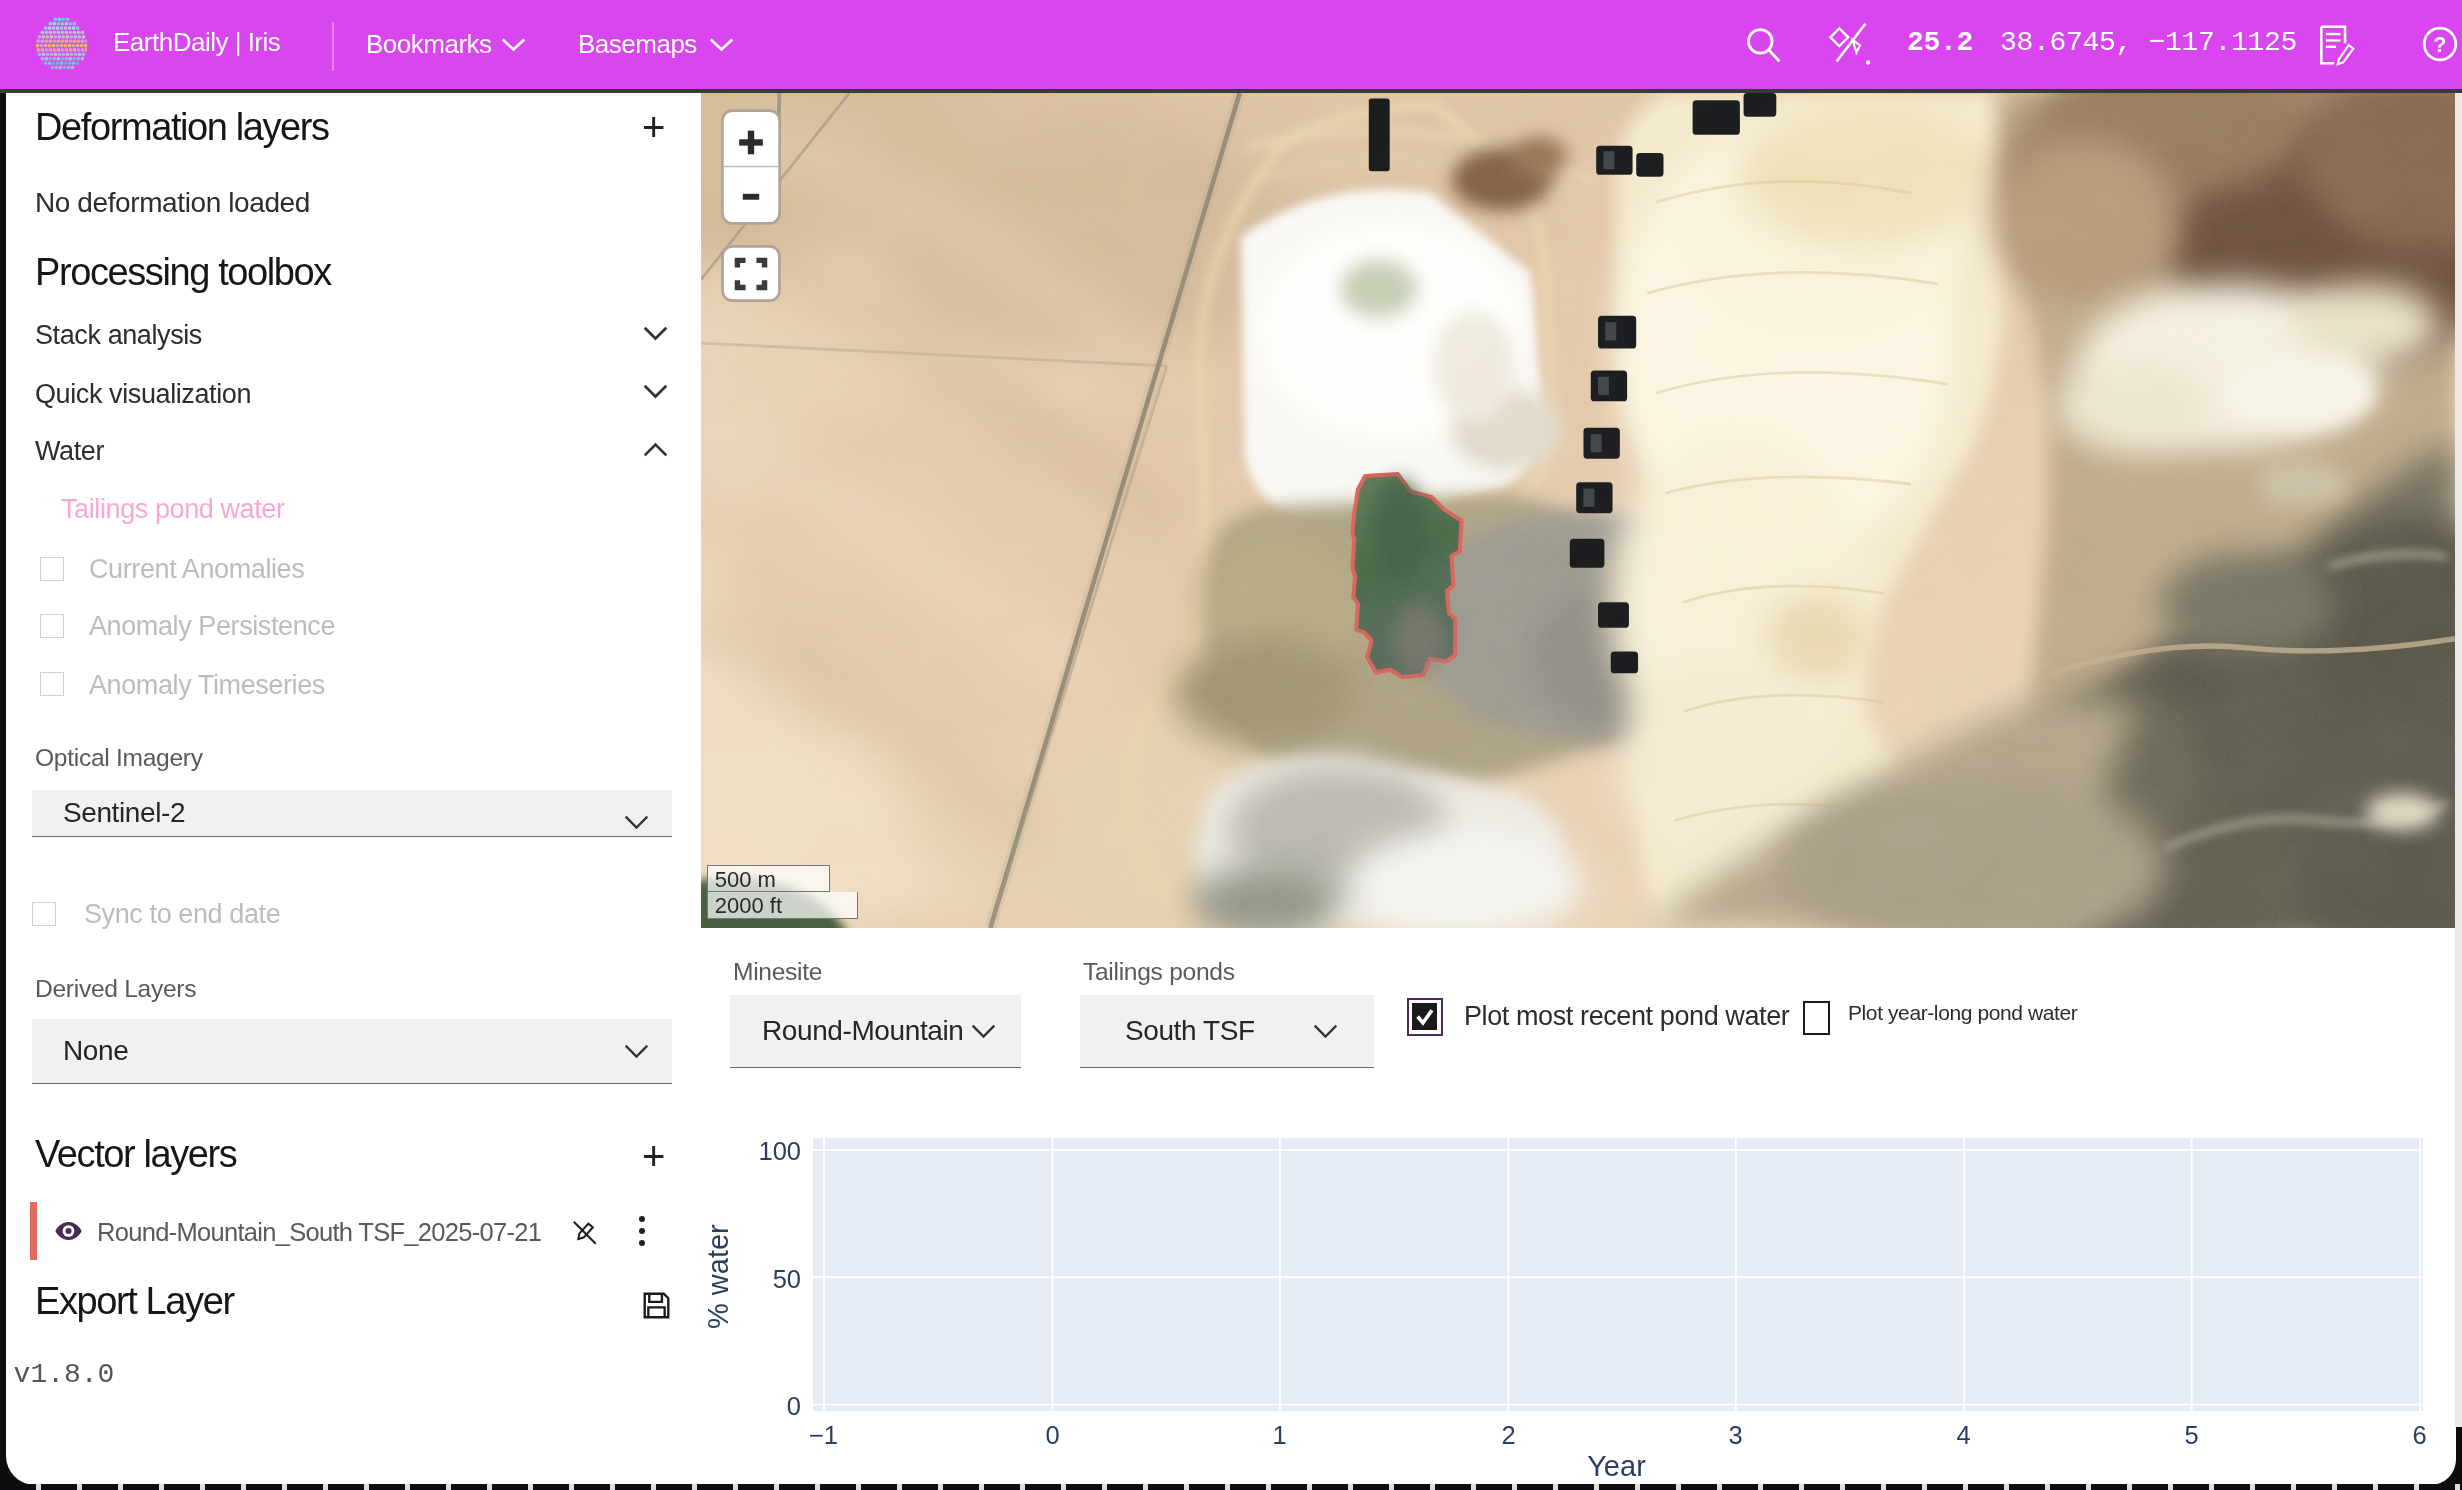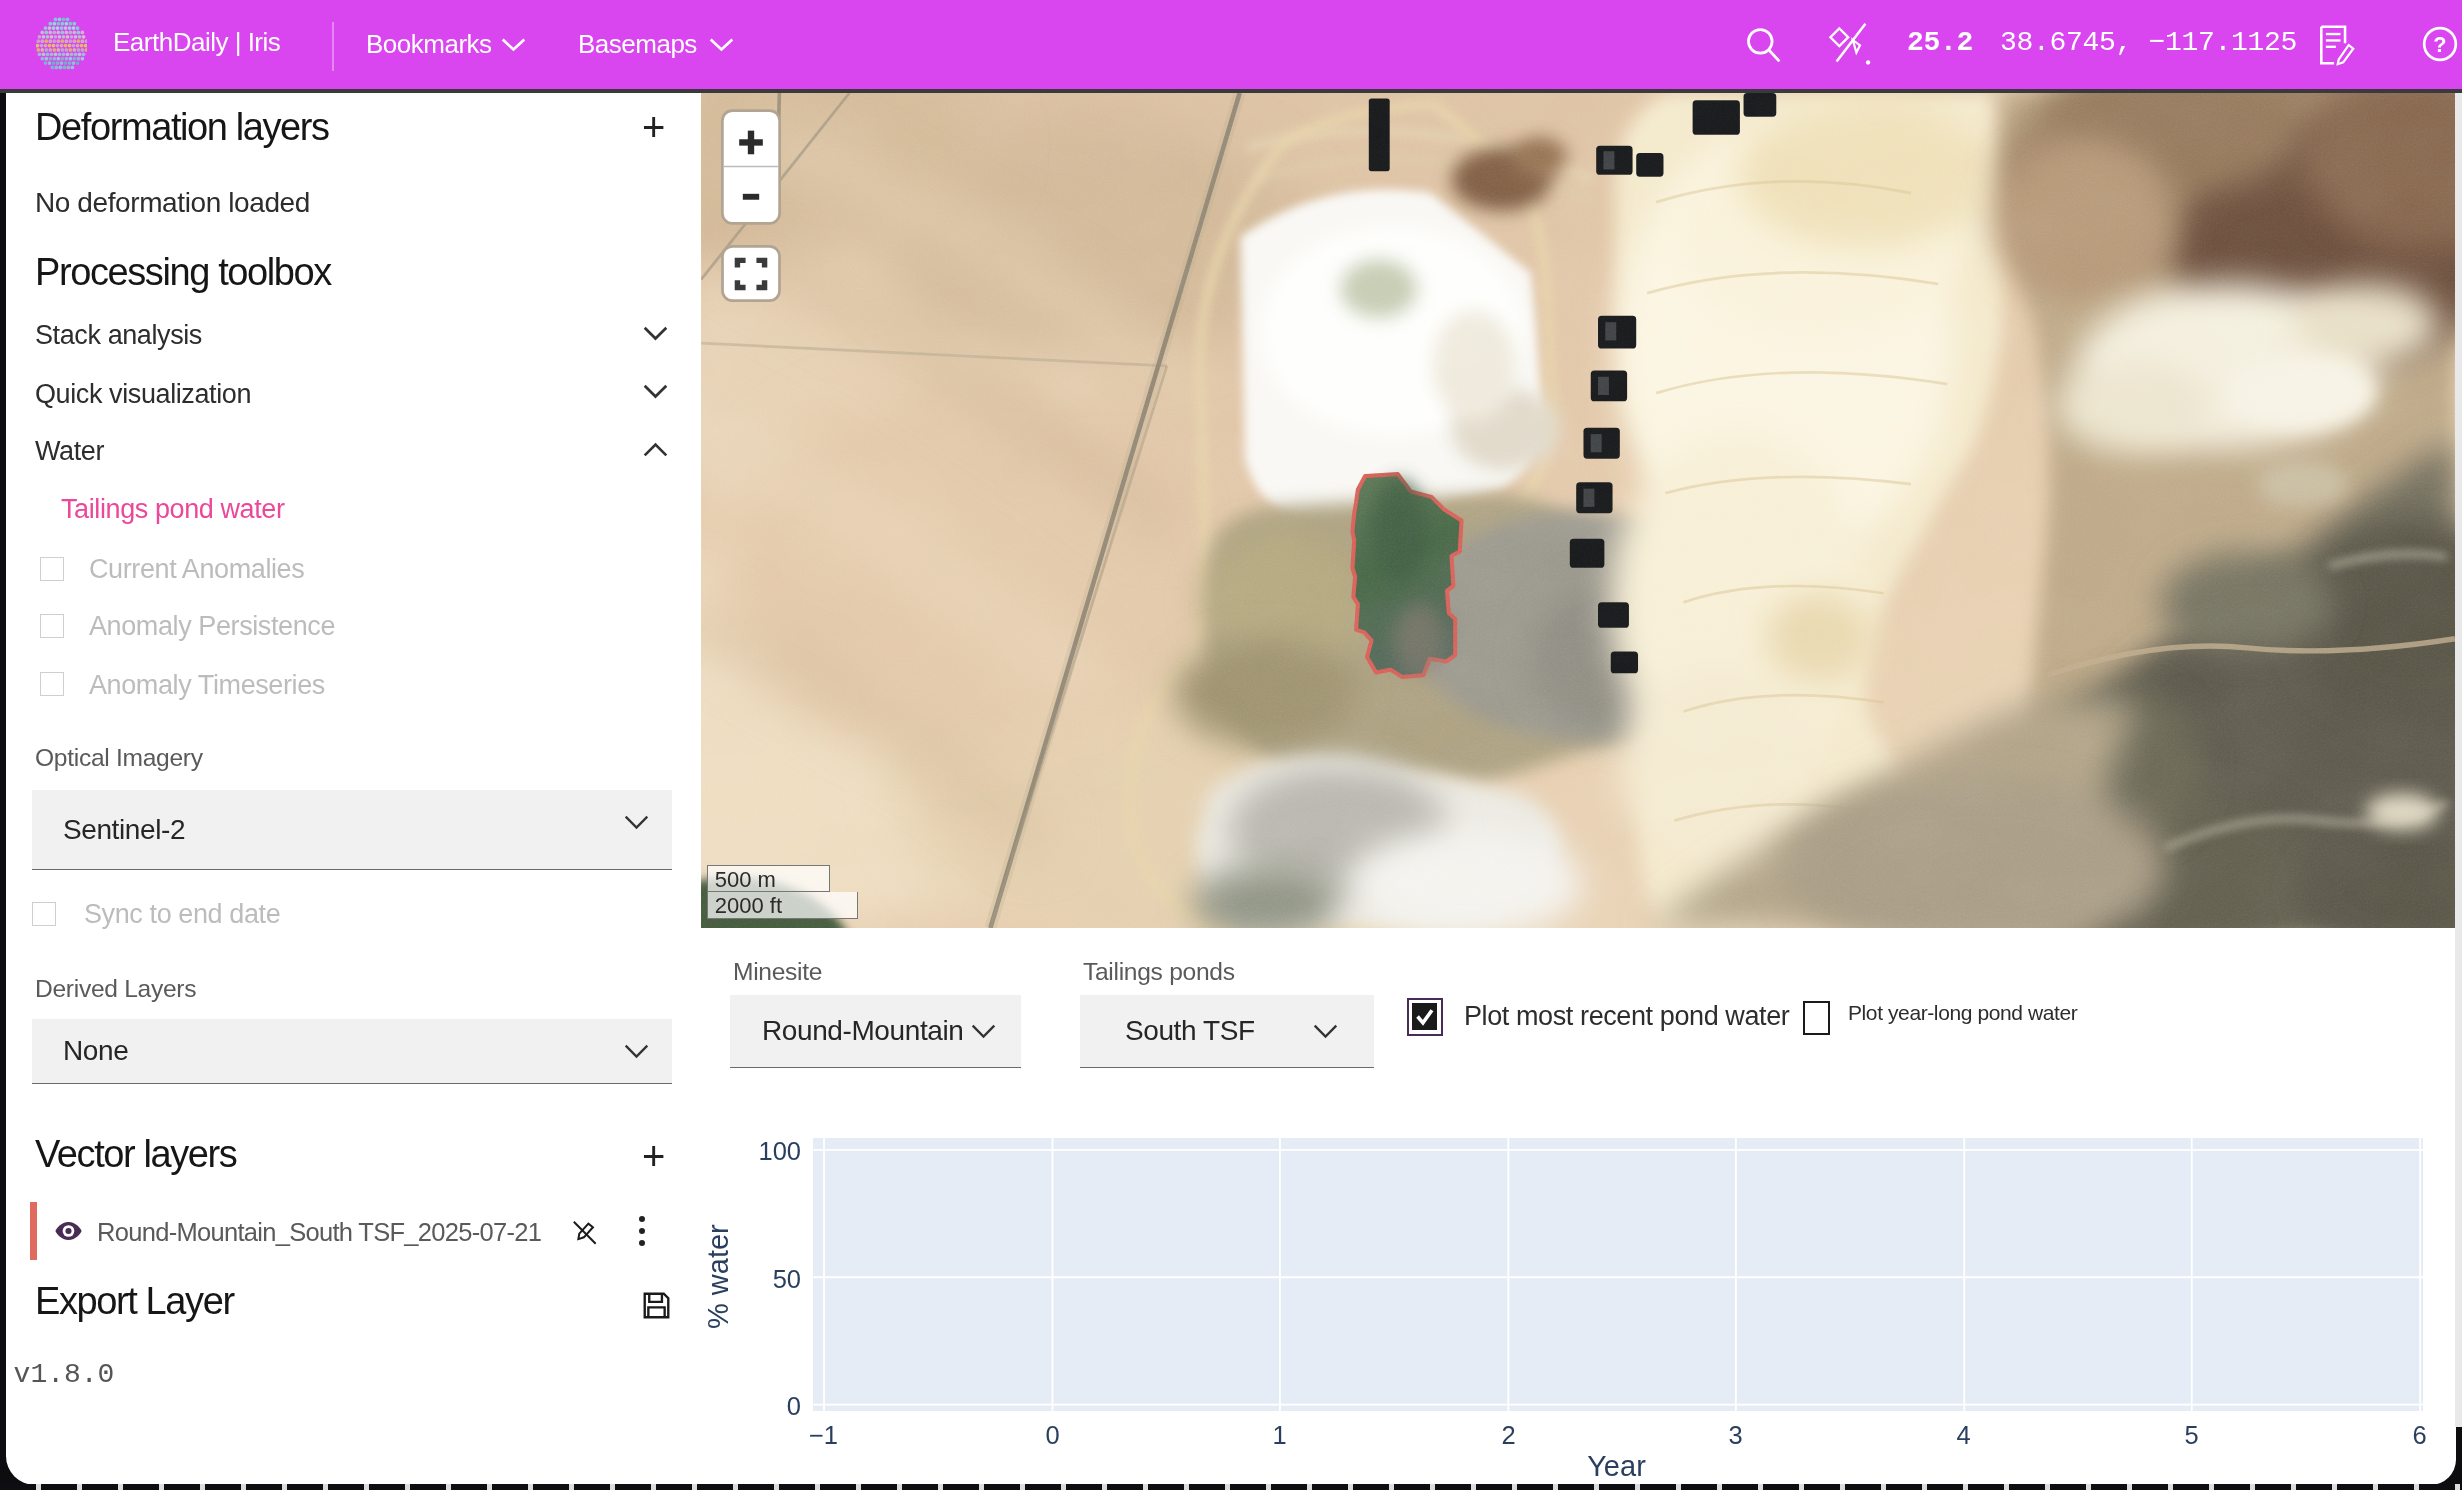--- a/index.html
+++ b/index.html
@@ -215,31 +215,31 @@
     </svg>
   <div class="item" style="left:35px; top:379px;">Quick visualization</div>
   <svg class="abs" style="left:642px;top:382px" width="27" height="20" viewBox="0 0 30 22">
       <path d="M3 4 L15 16 L27 4" fill="none" stroke="#333" stroke-width="3"></path>
     </svg>
   <div class="item" style="left:35px; top:436px;">Water</div>
   <svg class="abs" style="left:642px;top:440px" width="27" height="20" viewBox="0 0 30 22">
       <path d="M3 17 L15 5 L27 17" fill="none" stroke="#333" stroke-width="3"></path>
     </svg>
 
-  <div class="item" style="left:61px; top:494px; color:#ec4899;">Tailings pond water</div>
+  <div class="item" style="left:61px; top:494px; color:#f9a8d4;">Tailings pond water</div>
 
   <div class="cb" style="left:40px; top:557px;"></div>
   <div class="item dis" style="left:89px; top:554px;">Current Anomalies</div>
   <div class="cb" style="left:40px; top:614px;"></div>
   <div class="item dis" style="left:89px; top:611px;">Anomaly Persistence</div>
   <div class="cb" style="left:40px; top:672px;"></div>
   <div class="item dis" style="left:89px; top:670px;">Anomaly Timeseries</div>
 
   <div class="smlbl" style="left:35px; top:744px;">Optical Imagery</div>
-  <div class="dd" style="left:32px; top:790px; width:640px; height:80px;">
+  <div class="dd" style="left:32px; top:790px; width:640px; height:47px;">
     <span>Sentinel-2</span>
     <svg class="abs" style="left:591px;top:23px" width="27" height="20" viewBox="0 0 30 22">
         <path d="M3 4 L15 16 L27 4" fill="none" stroke="#333" stroke-width="2.6"></path>
       </svg>
   </div>
 
   <div class="cb" style="left:32px; top:902px;"></div>
   <div class="item dis" style="left:84px; top:899px;">Sync to end date</div>
 
   <div class="smlbl" style="left:35px; top:975px;">Derived Layers</div>

